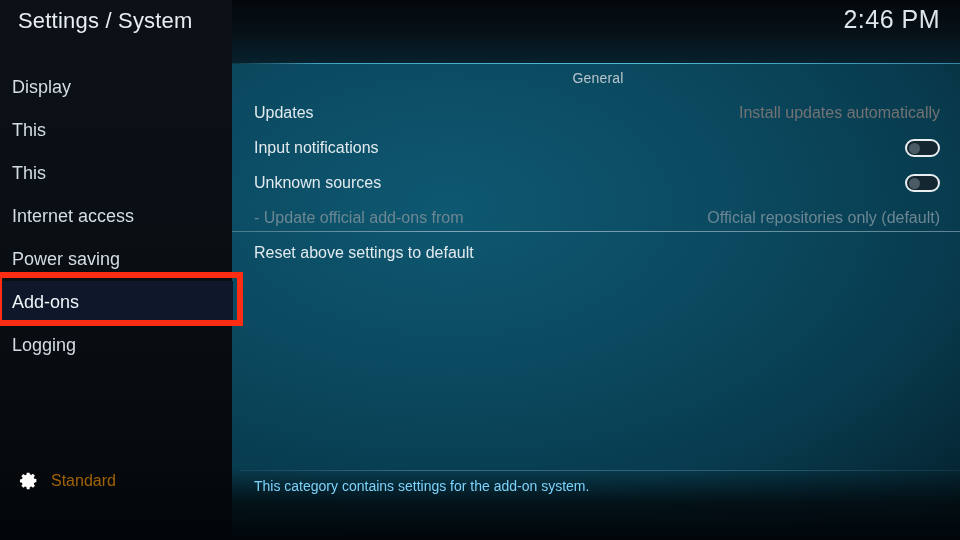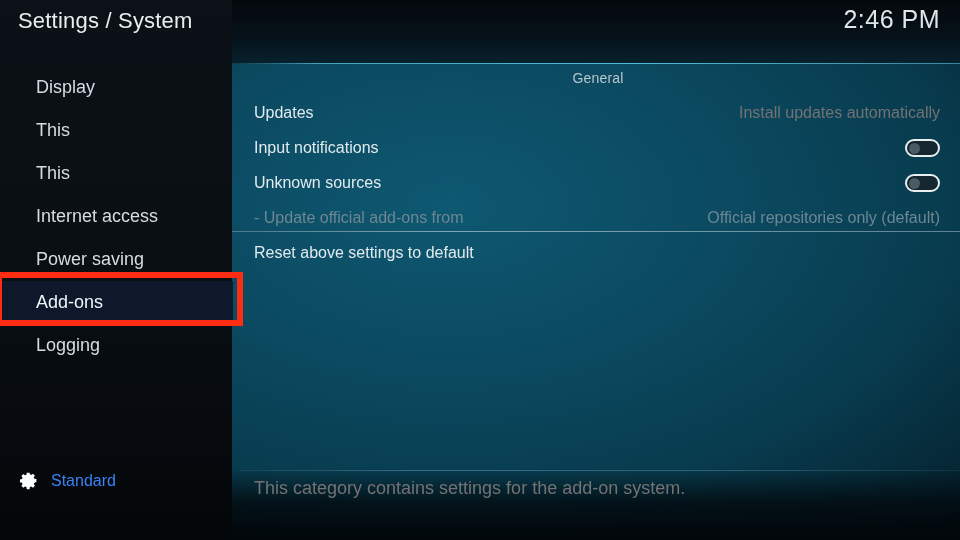--- a/index.html
+++ b/index.html
@@ -98,21 +98,21 @@
   .nav {
     position: absolute;
     left: 0;
     top: 66px;
     width: 232px;
   }
   .nav-item {
     position: relative;
     height: 43px;
     line-height: 43px;
-    padding-left: 36px;
+    padding-left: 12px;
     font-size: 18px;
     color: #d5dde2;
     white-space: nowrap;
     box-sizing: border-box;
   }
   .nav-item.selected {
     background: #0f172a;
     color: #eef6f9;
     width: 233px;
   }
@@ -138,21 +138,21 @@
     align-items: center;
     gap: 12px;
   }
   .gear-icon {
     width: 21px;
     height: 21px;
     display: block;
   }
   .profile-label {
     font-size: 16px;
-    color: #3b82f6;
+    color: #a16207;
     white-space: nowrap;
   }
 
   
   .group-title {
     position: absolute;
     left: 250px;
     top: 70px;
     width: 696px;
     text-align: center;
@@ -224,22 +224,22 @@
     left: 240px;
     top: 470px;
     width: 720px;
     height: 1px;
     background: linear-gradient(90deg, rgba(70,120,145,0.20) 0%, rgba(96,150,175,0.55) 25%, rgba(86,140,168,0.45) 70%, rgba(50,90,115,0.25) 100%);
   }
   .desc-text {
     position: absolute;
     left: 254px;
     top: 478px;
-    font-size: 18px;
-    color: #737373;
+    font-size: 14px;
+    color: #7dd3fc;
     white-space: nowrap;
   }
 </style>
 </head>
 <body>
 
 <div id="screen">
 
   <div class="bg-base"></div>
   <div class="bg-panel"></div>

